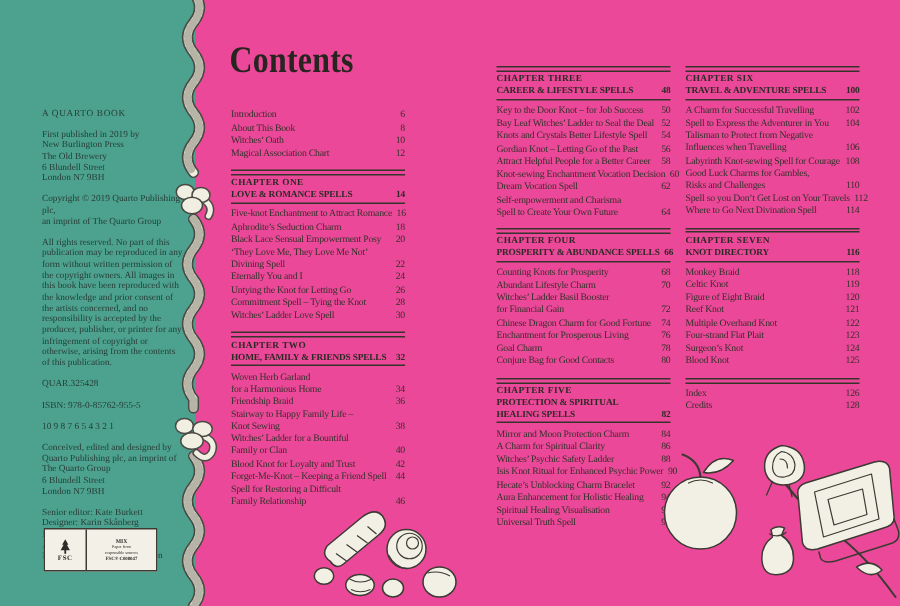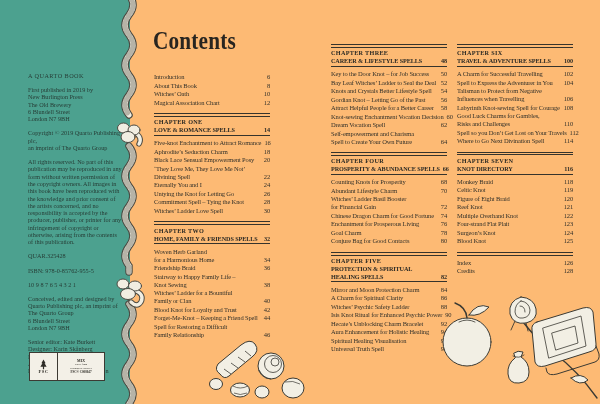--- a/index.html
+++ b/index.html
@@ -1,17 +1,17 @@
 <!DOCTYPE html>
 <html><head>
 <meta charset="utf-8">
 <style>
   html,body{margin:0;padding:0;}
   body{width:600px;height:404px;overflow:hidden;font-family:"Liberation Serif",serif;}
-  .spread{position:relative;width:600px;height:404px;background:#fdba74;}
+  .spread{position:relative;width:600px;height:404px;background:#ec4899;}
 
   
   .colophon{position:absolute;left:0;top:0;width:130px;height:404px;background:#4CA18F;
             color:#273E37;box-sizing:border-box;padding:72px 8px 0 28px;}
   .cblock{font-size:6.2px;line-height:7.3px;margin:0 0 6.8px;white-space:pre-line;width:94px;}
   .cblock:first-child{letter-spacing:.45px;}
 
   .fsc{position:absolute;left:29px;top:352px;width:74px;height:27px;background:#F3F0E7;
        border:0.8px solid #3c3a33;display:flex;align-items:stretch;}
   .fsc-left{width:27px;border-right:0.6px solid #3c3a33;display:flex;flex-direction:column;

